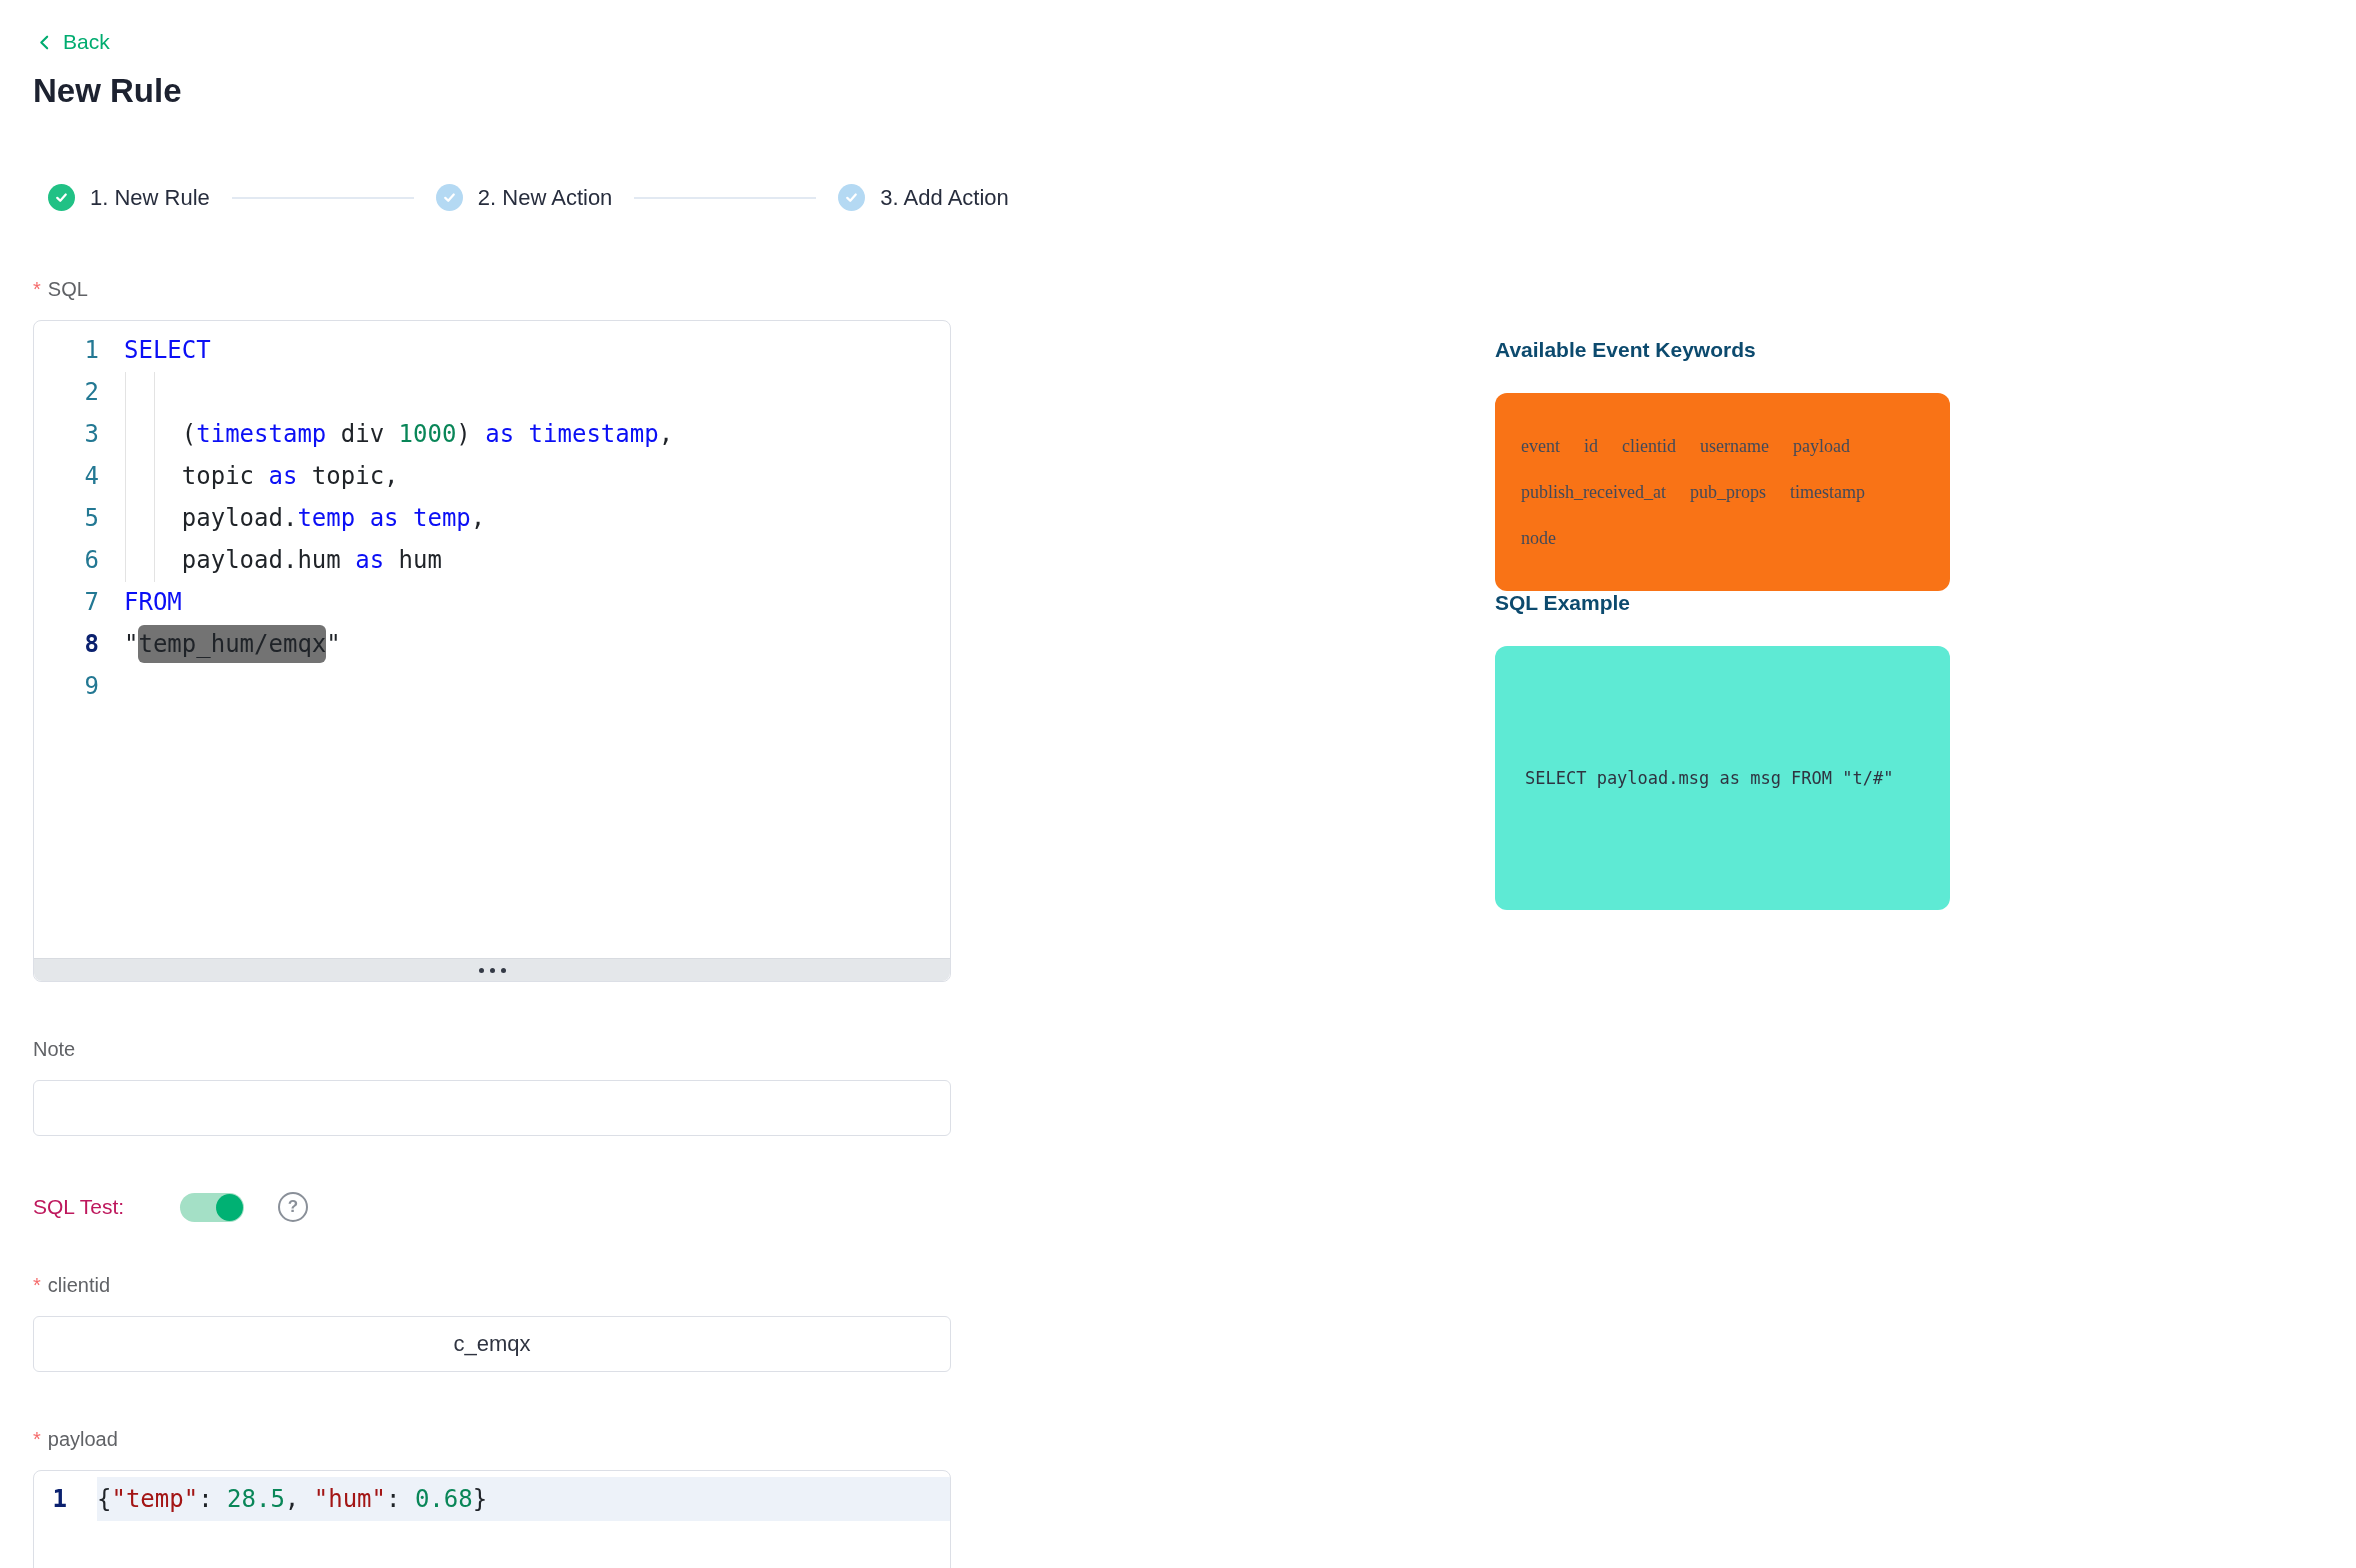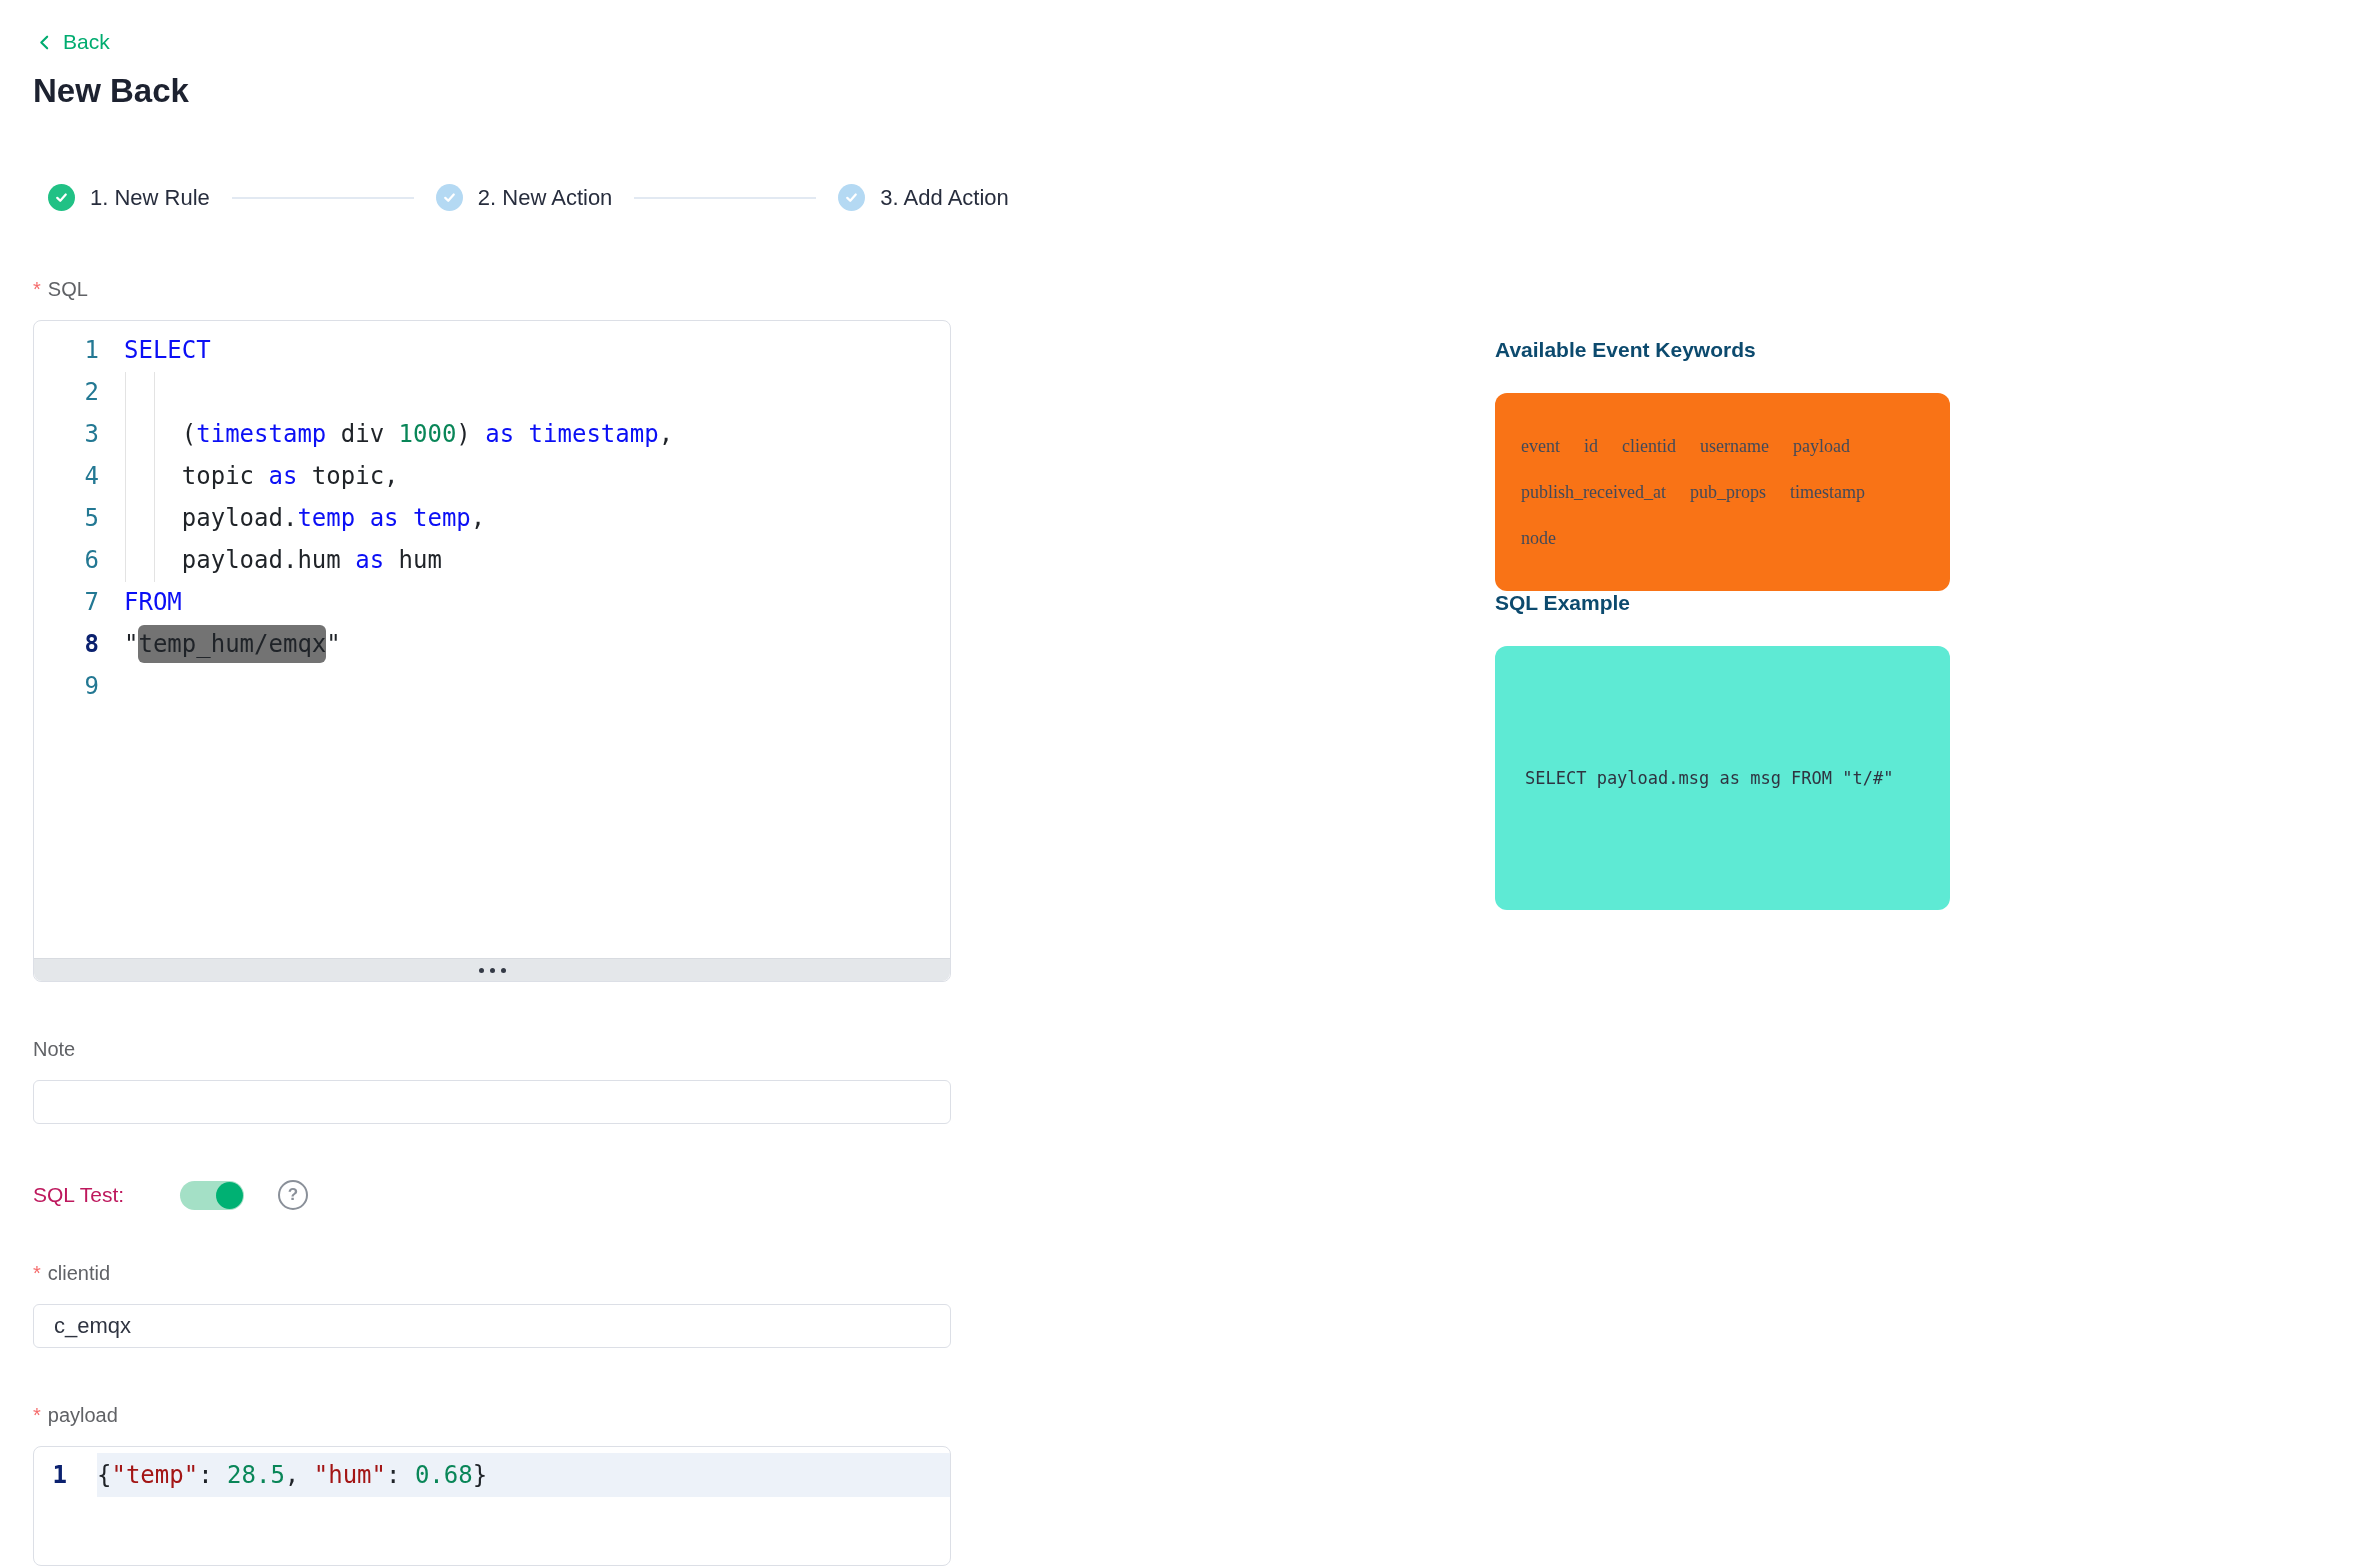--- a/index.html
+++ b/index.html
@@ -51,23 +51,23 @@
   .tk-hl{background:#737373;border-radius:6px;padding:5px 0;}
   .guide{position:absolute;width:1px;background:#e3e3e3;top:51px;height:210px;}
   .g1{left:91px;}
   .g2{left:120px;}
   .resize{height:22px;background:#e4e7ea;border-top:1px solid #d8dbe0;border-radius:0 0 8px 8px;
           display:flex;align-items:center;justify-content:center;cursor:row-resize;}
   .dots{display:flex;gap:6px;}
   .dots i{width:5px;height:5px;border-radius:50%;background:#343a46;display:block;}
 
   
-  .input{margin-top:18px;height:44px;width:100%;box-sizing:border-box;border:1px solid #dcdfe6;
+  .input{margin-top:18px;height:56px;width:100%;box-sizing:border-box;border:1px solid #dcdfe6;
          border-radius:6px;font-size:22px;color:#2f3441;padding:0 20px;background:#fff;outline:none;
-         font-family:"Liberation Sans",sans-serif;display:block;}
+         font-family:"Liberation Sans",sans-serif;display:block;text-align:center;}
 
   
   .sqltest-row{margin-top:56px;display:flex;align-items:center;height:30px;}
   .stlabel{font-size:21px;color:#be185d;margin-right:56px;}
   .switch{width:64px;height:29px;border-radius:15px;background:#a4e0c6;position:relative;cursor:pointer;flex:0 0 auto;}
   .knob{position:absolute;right:1px;top:1px;width:27px;height:27px;border-radius:50%;background:#00b173;}
   .help{width:26px;height:26px;border:2px solid #8a9099;border-radius:50%;color:#8a9099;
         font-size:17px;font-weight:700;display:flex;align-items:center;justify-content:center;
         margin-left:34px;cursor:pointer;flex:0 0 auto;}
 
@@ -82,21 +82,21 @@
 </head>
 <body>
 
 <a class="back">
   <svg width="17" height="17" viewBox="0 0 16 16">
     <path d="M10.5 2.5 L5 8 L10.5 13.5" fill="none" stroke="#00ac70" stroke-width="2" stroke-linecap="round" stroke-linejoin="round"></path>
   </svg>
   <span>Back</span>
 </a>
 
-<h1 class="page-title">New Back</h1>
+<h1 class="page-title">New Rule</h1>
 
 <div class="steps">
   <div class="step">
     <span class="sicon done">
       <svg width="15" height="15" viewBox="0 0 12 12">
           <path d="M2.6 6.3 L5 8.6 L9.4 3.6" fill="none" stroke="#ffffff" stroke-width="1.8" stroke-linecap="round" stroke-linejoin="round"></path>
         </svg>
     </span>
     <span class="slabel">1. New Rule</span>
   </div>

